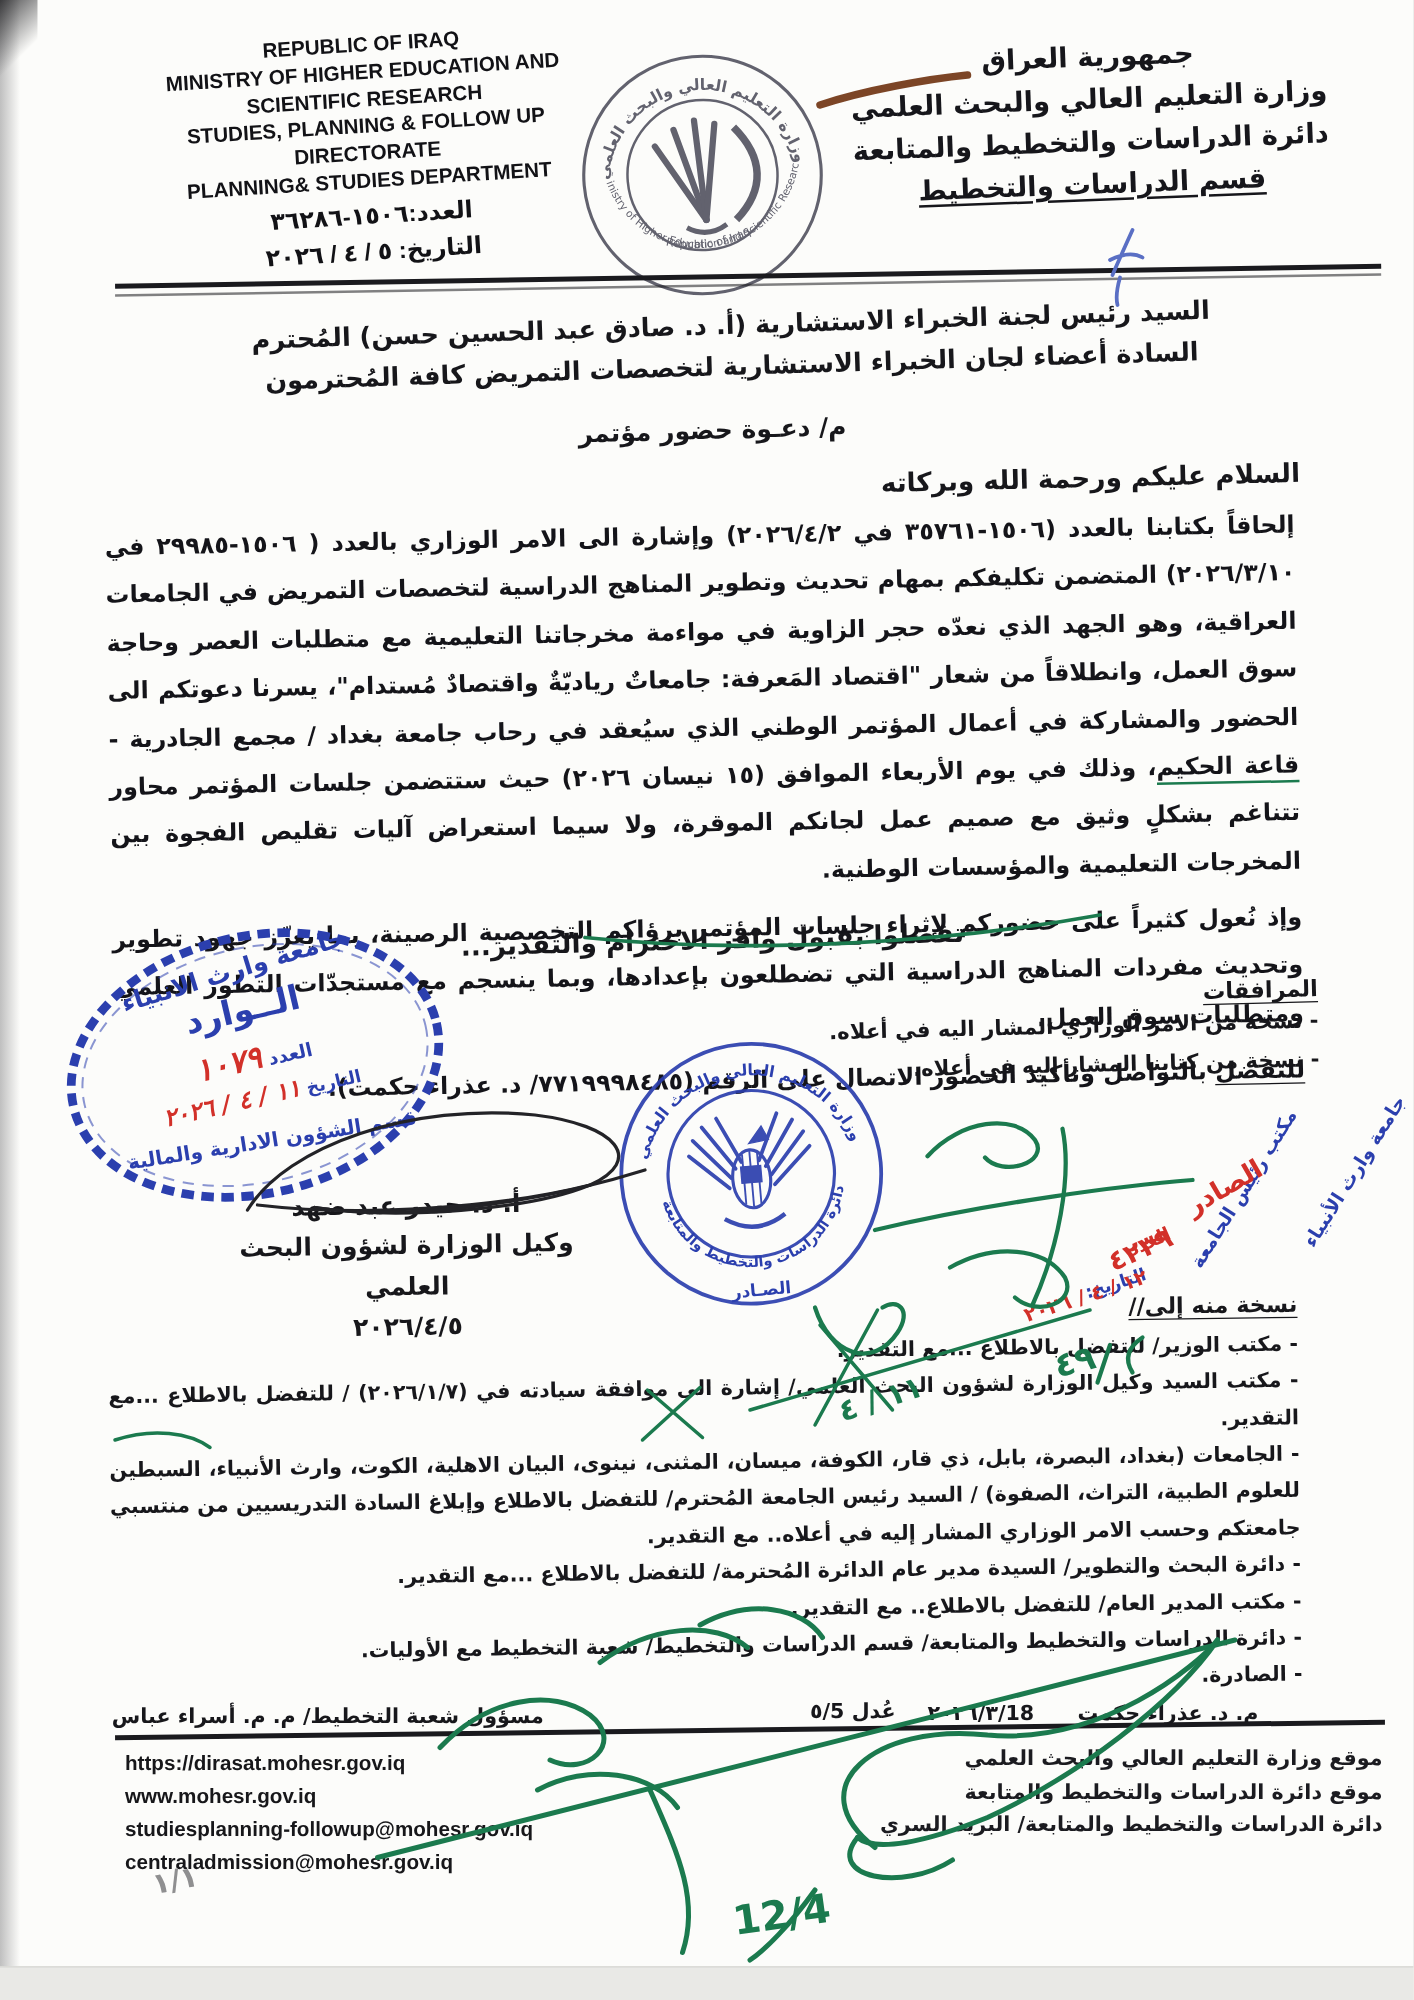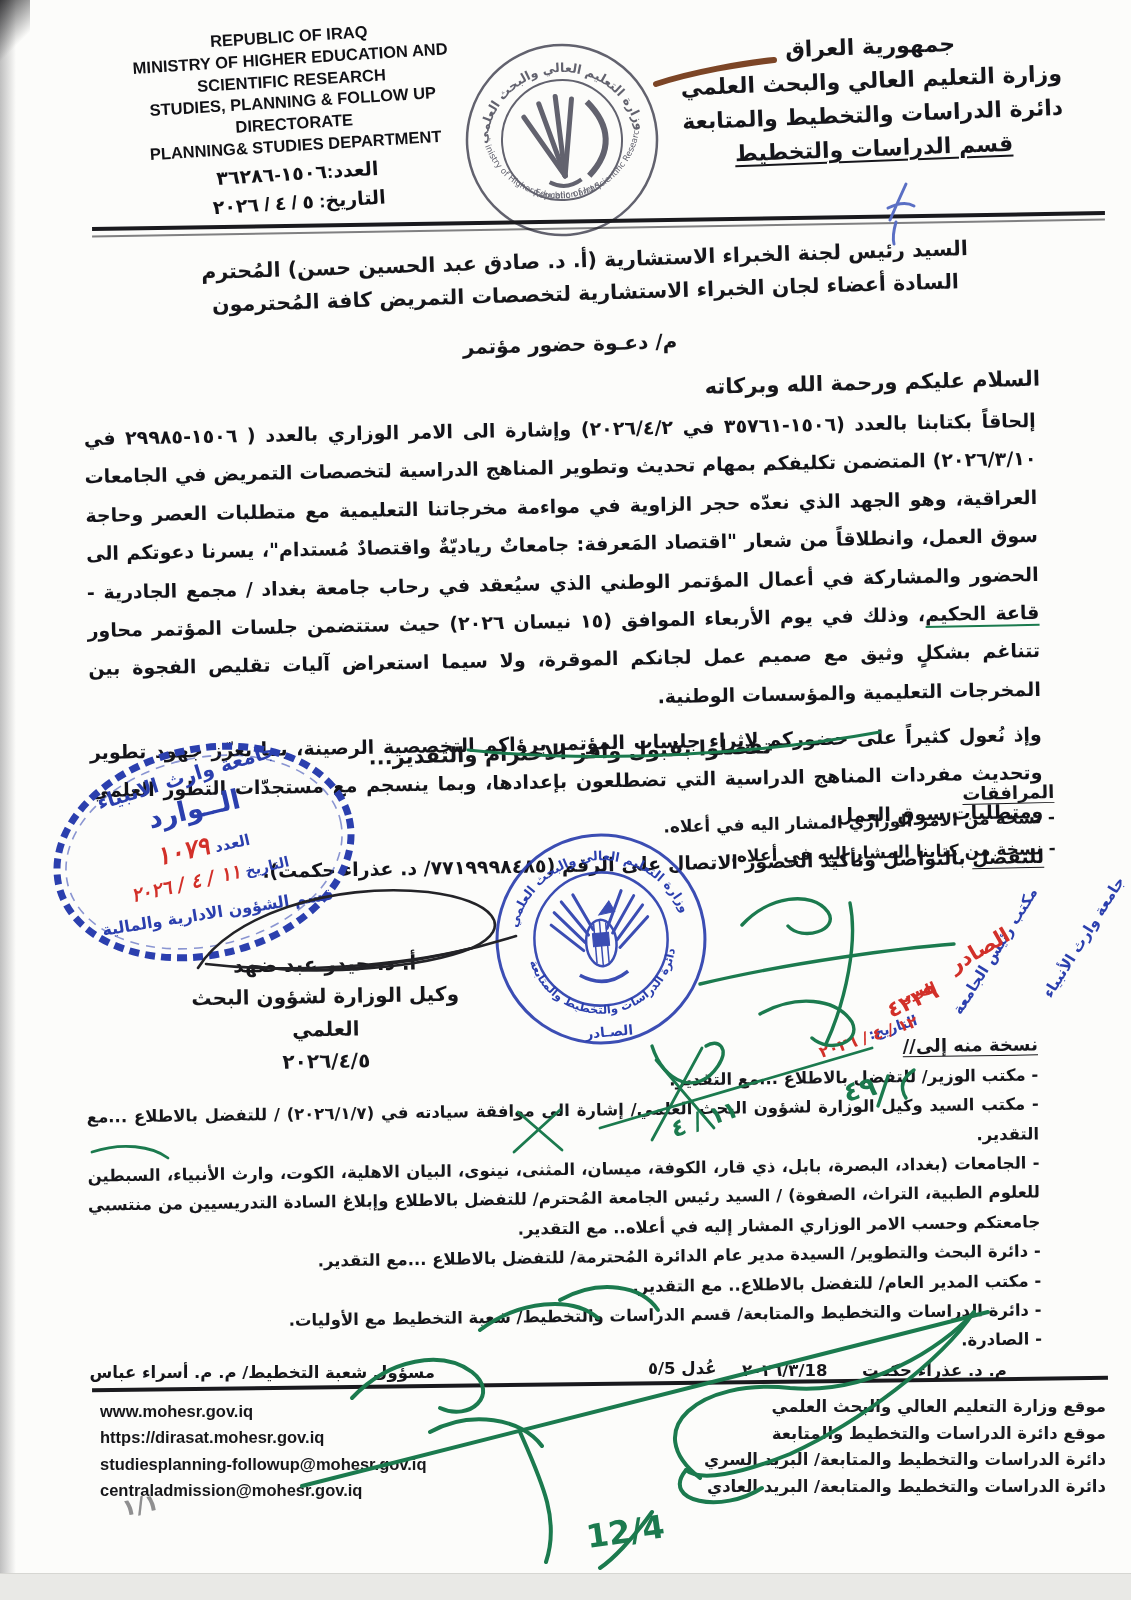--- a/index.html
+++ b/index.html
@@ -229,25 +229,24 @@
   <span class="abs proc" style="left:742px;top:1320px;">٢٠٢٦/٣/18</span>
   <span class="abs proc rtl" style="left:648px;top:1318px;">عُدل ٥/5</span>
   <span class="abs proc rtl" style="left:95px;top:1322px;width:340px;text-align:left;">مسؤول شعبة التخطيط/ م. م. أسراء عباس</span>
 
   <div class="abs rule rule-footer"></div>
 
   <div class="abs foot-ar">
     <div>موقع وزارة التعليم العالي والبحث العلمي</div>
     <div>موقع دائرة الدراسات والتخطيط والمتابعة</div>
     <div>دائرة الدراسات والتخطيط والمتابعة/ البريد السري</div>
-    <div>دائرة الدراسات والتخطيط والمتابعة/ البريد العادي</div>
   </div>
   <div class="abs foot-en">
+    <div>https://dirasat.mohesr.gov.iq</div>
     <div>www.mohesr.gov.iq</div>
-    <div>https://dirasat.mohesr.gov.iq</div>
     <div>studiesplanning-followup@mohesr.gov.iq</div>
     <div>centraladmission@mohesr.gov.iq</div>
   </div>
 
   <div class="abs pagemark">١/١</div>
   <div class="abs bottom-strip"></div>
 
   <svg class="abs overlay" width="1131" height="1600" viewBox="0 0 1131 1600">
 
     <path d="M656 84 C 692 72, 744 63, 774 60" stroke="#7c4526" stroke-width="6" fill="none" stroke-linecap="round"></path>

